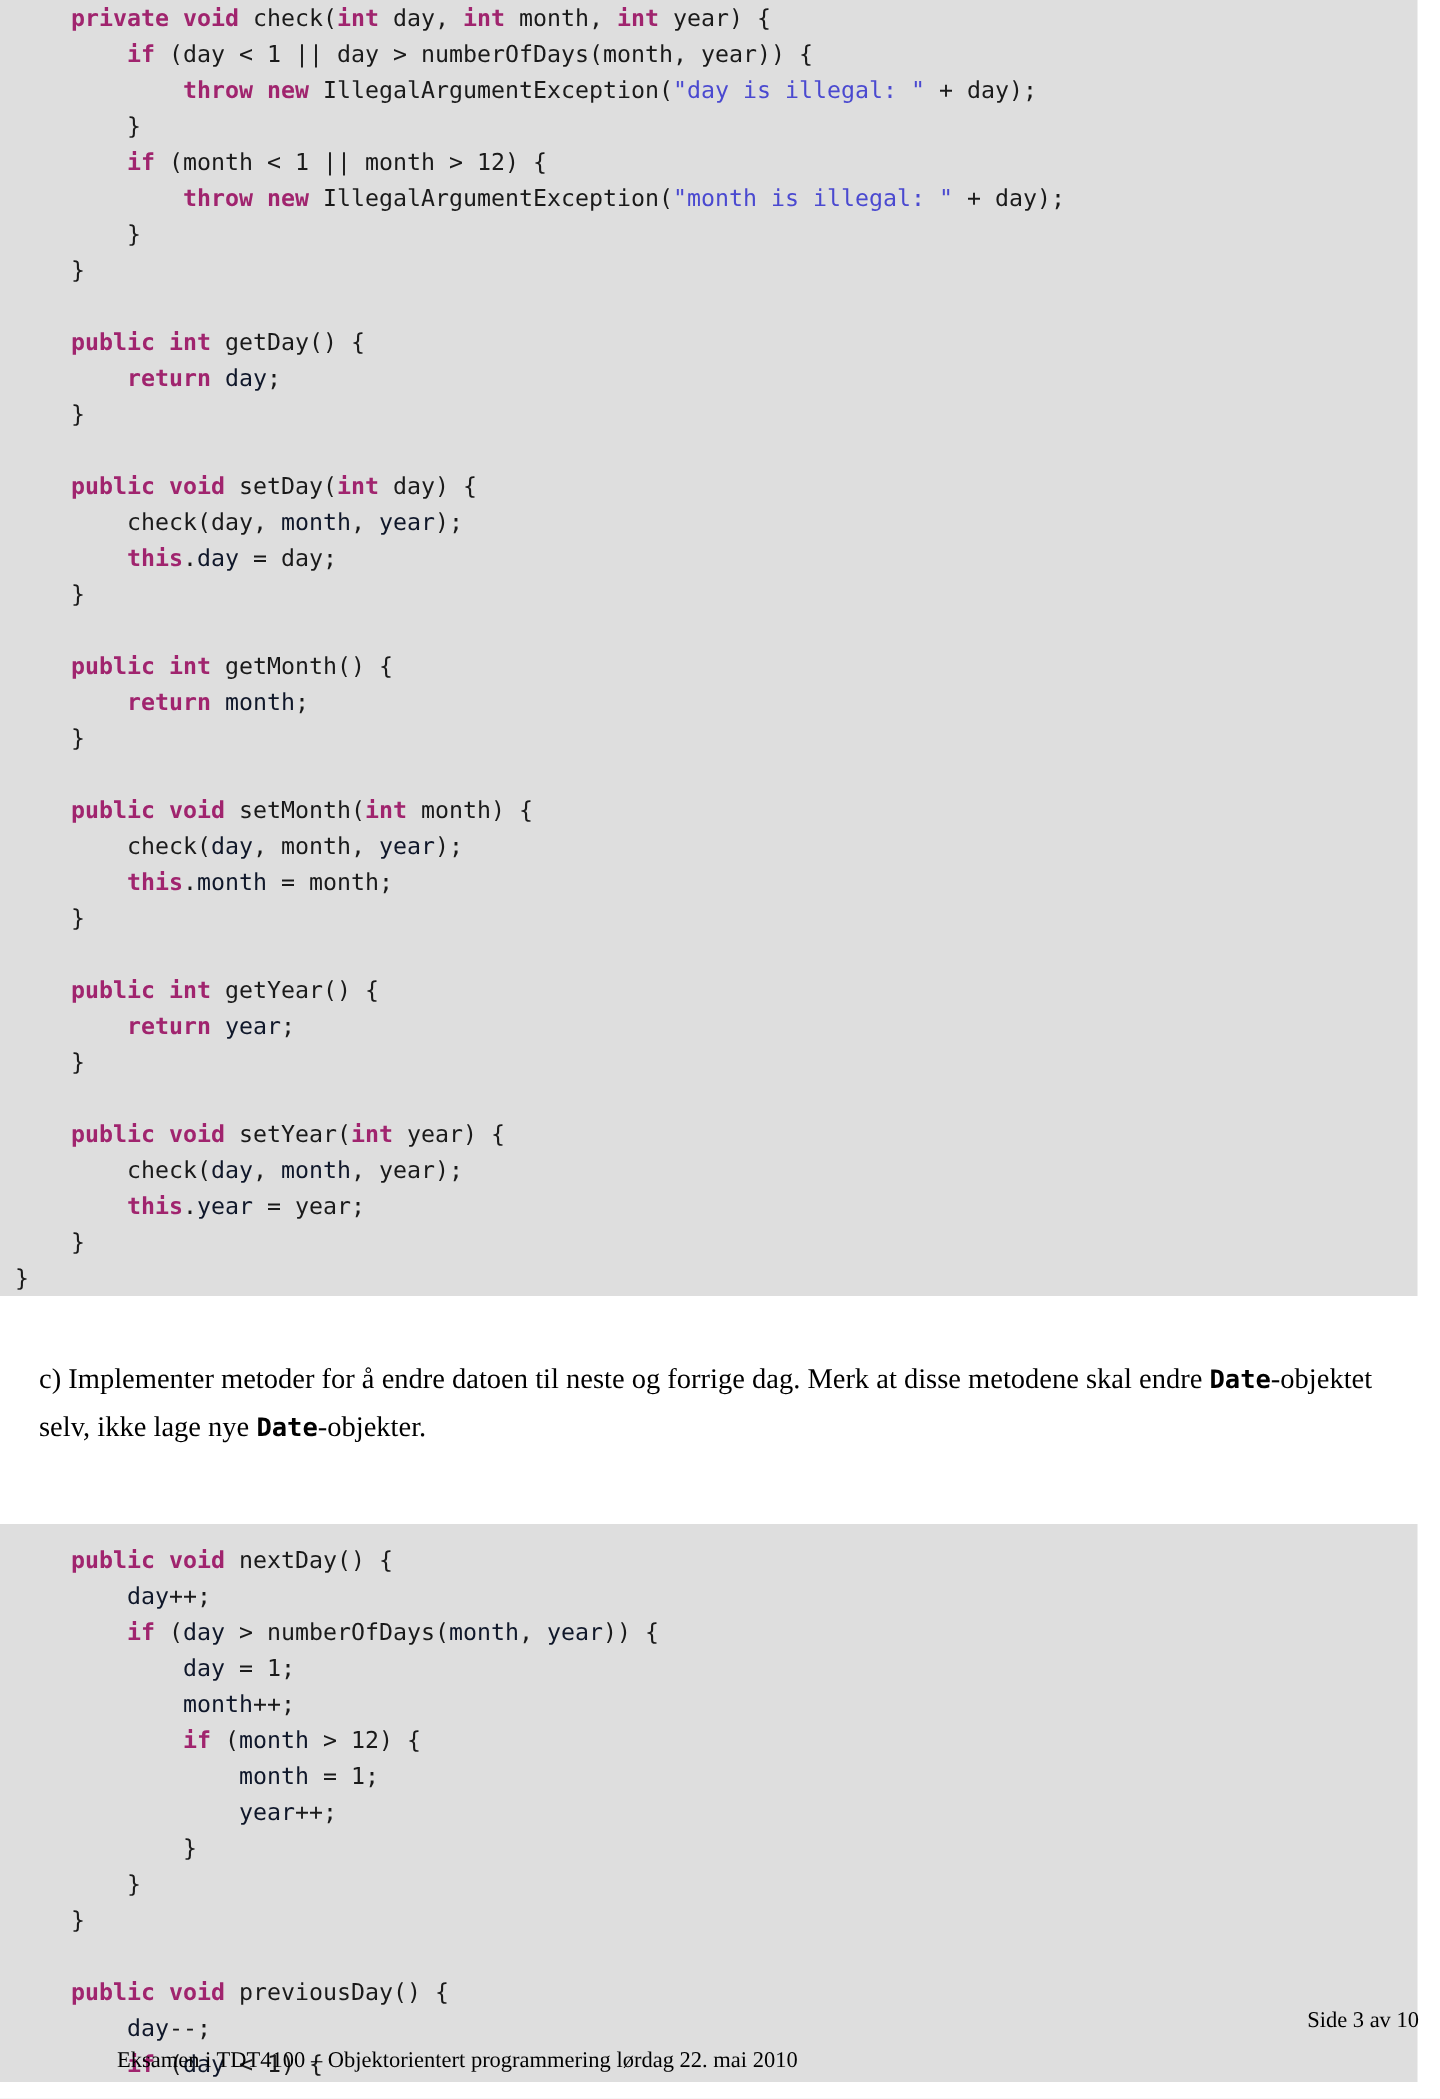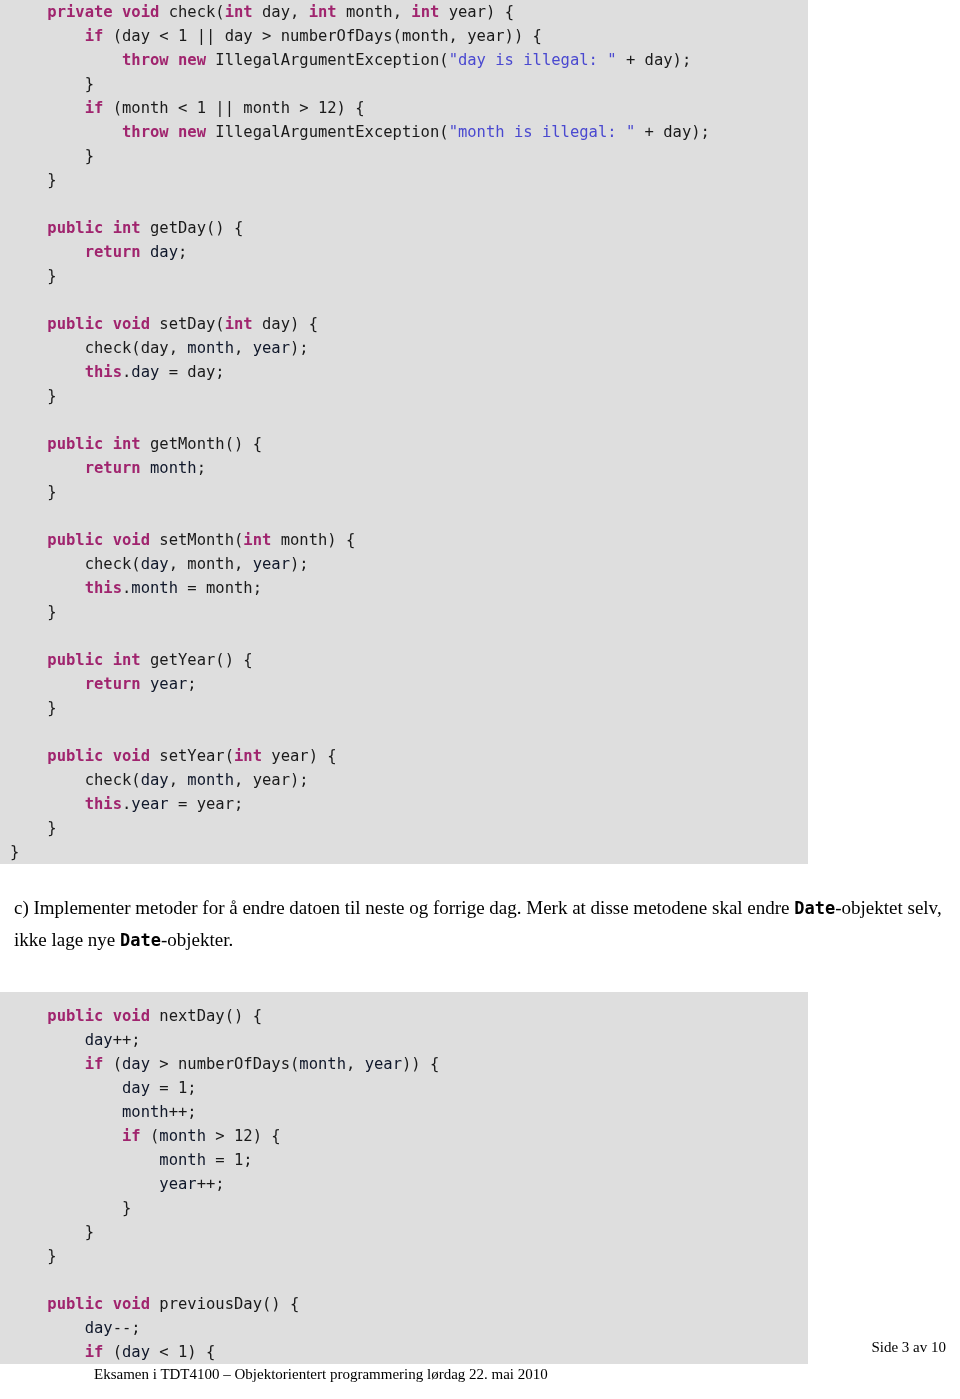--- a/index.html
+++ b/index.html
@@ -12,21 +12,21 @@
     width: 960px;
     height: 1399px;
     position: relative;
     font-family: "Liberation Serif", "DejaVu Serif", serif;
     overflow: hidden;
   }
 
   
   .answer-block {
     background: #dedede;
-    width: 808px;
+    width: 945px;
     margin: 0;
     padding: 0;
     box-sizing: border-box;
   }
 
   
   .code {
     font-family: "DejaVu Sans Mono", "Liberation Mono", monospace;
     font-size: 15.5px;
     line-height: 24px;
@@ -47,33 +47,33 @@
   .pln  { color: #1a1a1a; }
 
   
   .prose {
     font-size: 19px;
     line-height: 31px;
     color: #000000;
     padding: 0 14px 0 10px;
     box-sizing: border-box;
   }
-  .prose p { margin: 4px; }
+  .prose p { margin: 16px; }
   .mono-inline {
     font-family: "DejaVu Sans Mono", "Liberation Mono", monospace;
     font-size: 17px;
     font-weight: bold;
   }
 
   .gap-white { background: #ffffff; }
 
   
   .footer {
     position: absolute;
-    left: 16px;
+    left: 0;
     right: 0;
     bottom: 0;
     height: 60px;
   }
   .page-num {
     position: absolute;
     right: 14px;
     top: 0;
     font-size: 15px;
     color: #000;

